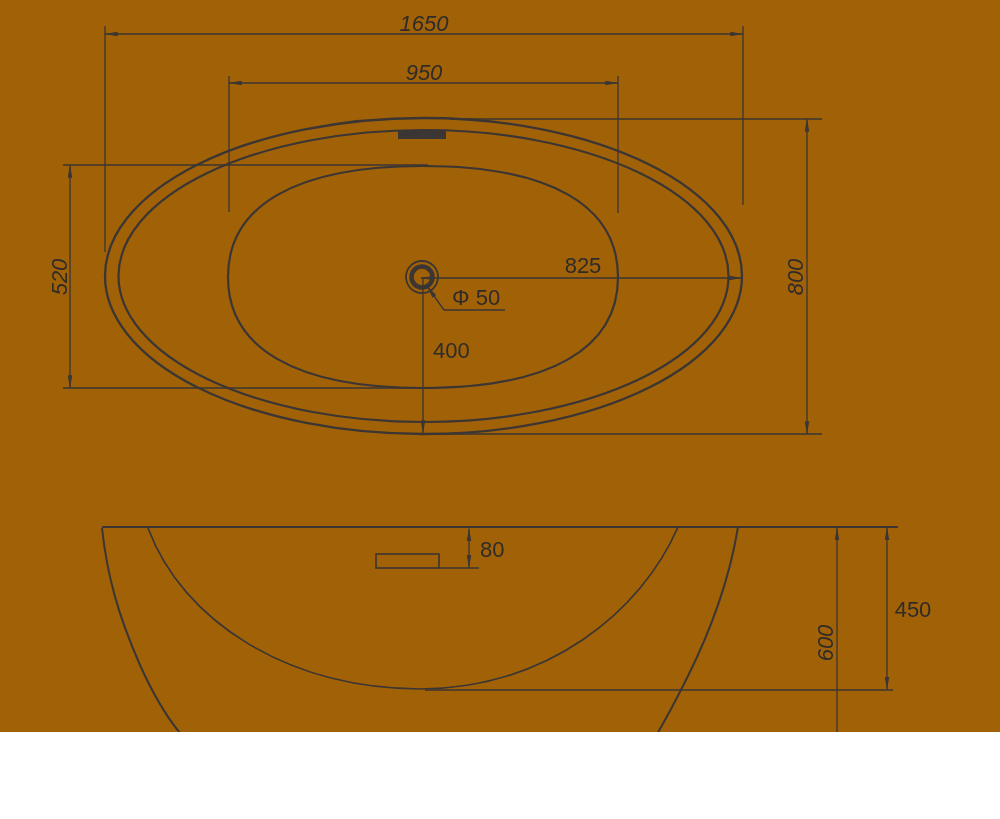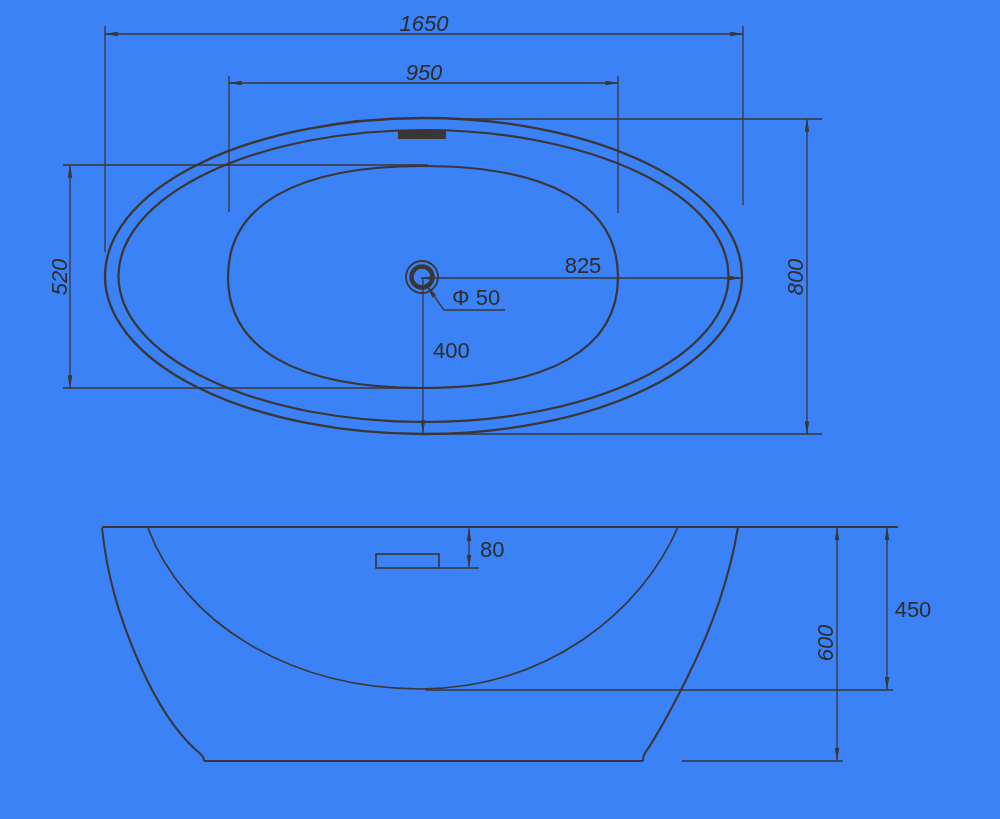--- a/index.html
+++ b/index.html
@@ -1,16 +1,16 @@
 <!DOCTYPE html>
 <html><head>
 <meta charset="utf-8">
 <style>
   html,body{margin:0;padding:0;background:#ffffff;}
-  .canvas{position:relative;width:1000px;height:819px;background:#3b82f6;overflow:hidden;
+  .canvas{position:relative;width:1000px;height:732px;background:#a16207;overflow:hidden;
           font-family:"Liberation Sans", sans-serif;}
   svg{display:block;}
   text{fill:#2f2b29;font-family:"Liberation Sans", sans-serif;font-size:22px;}
   .ital{font-style:italic;}
   .thin{stroke:#3b3533;stroke-width:1.3;fill:none;}
   .draw{stroke:#3b3533;fill:none;}
 </style>
 </head>
 <body>
 

